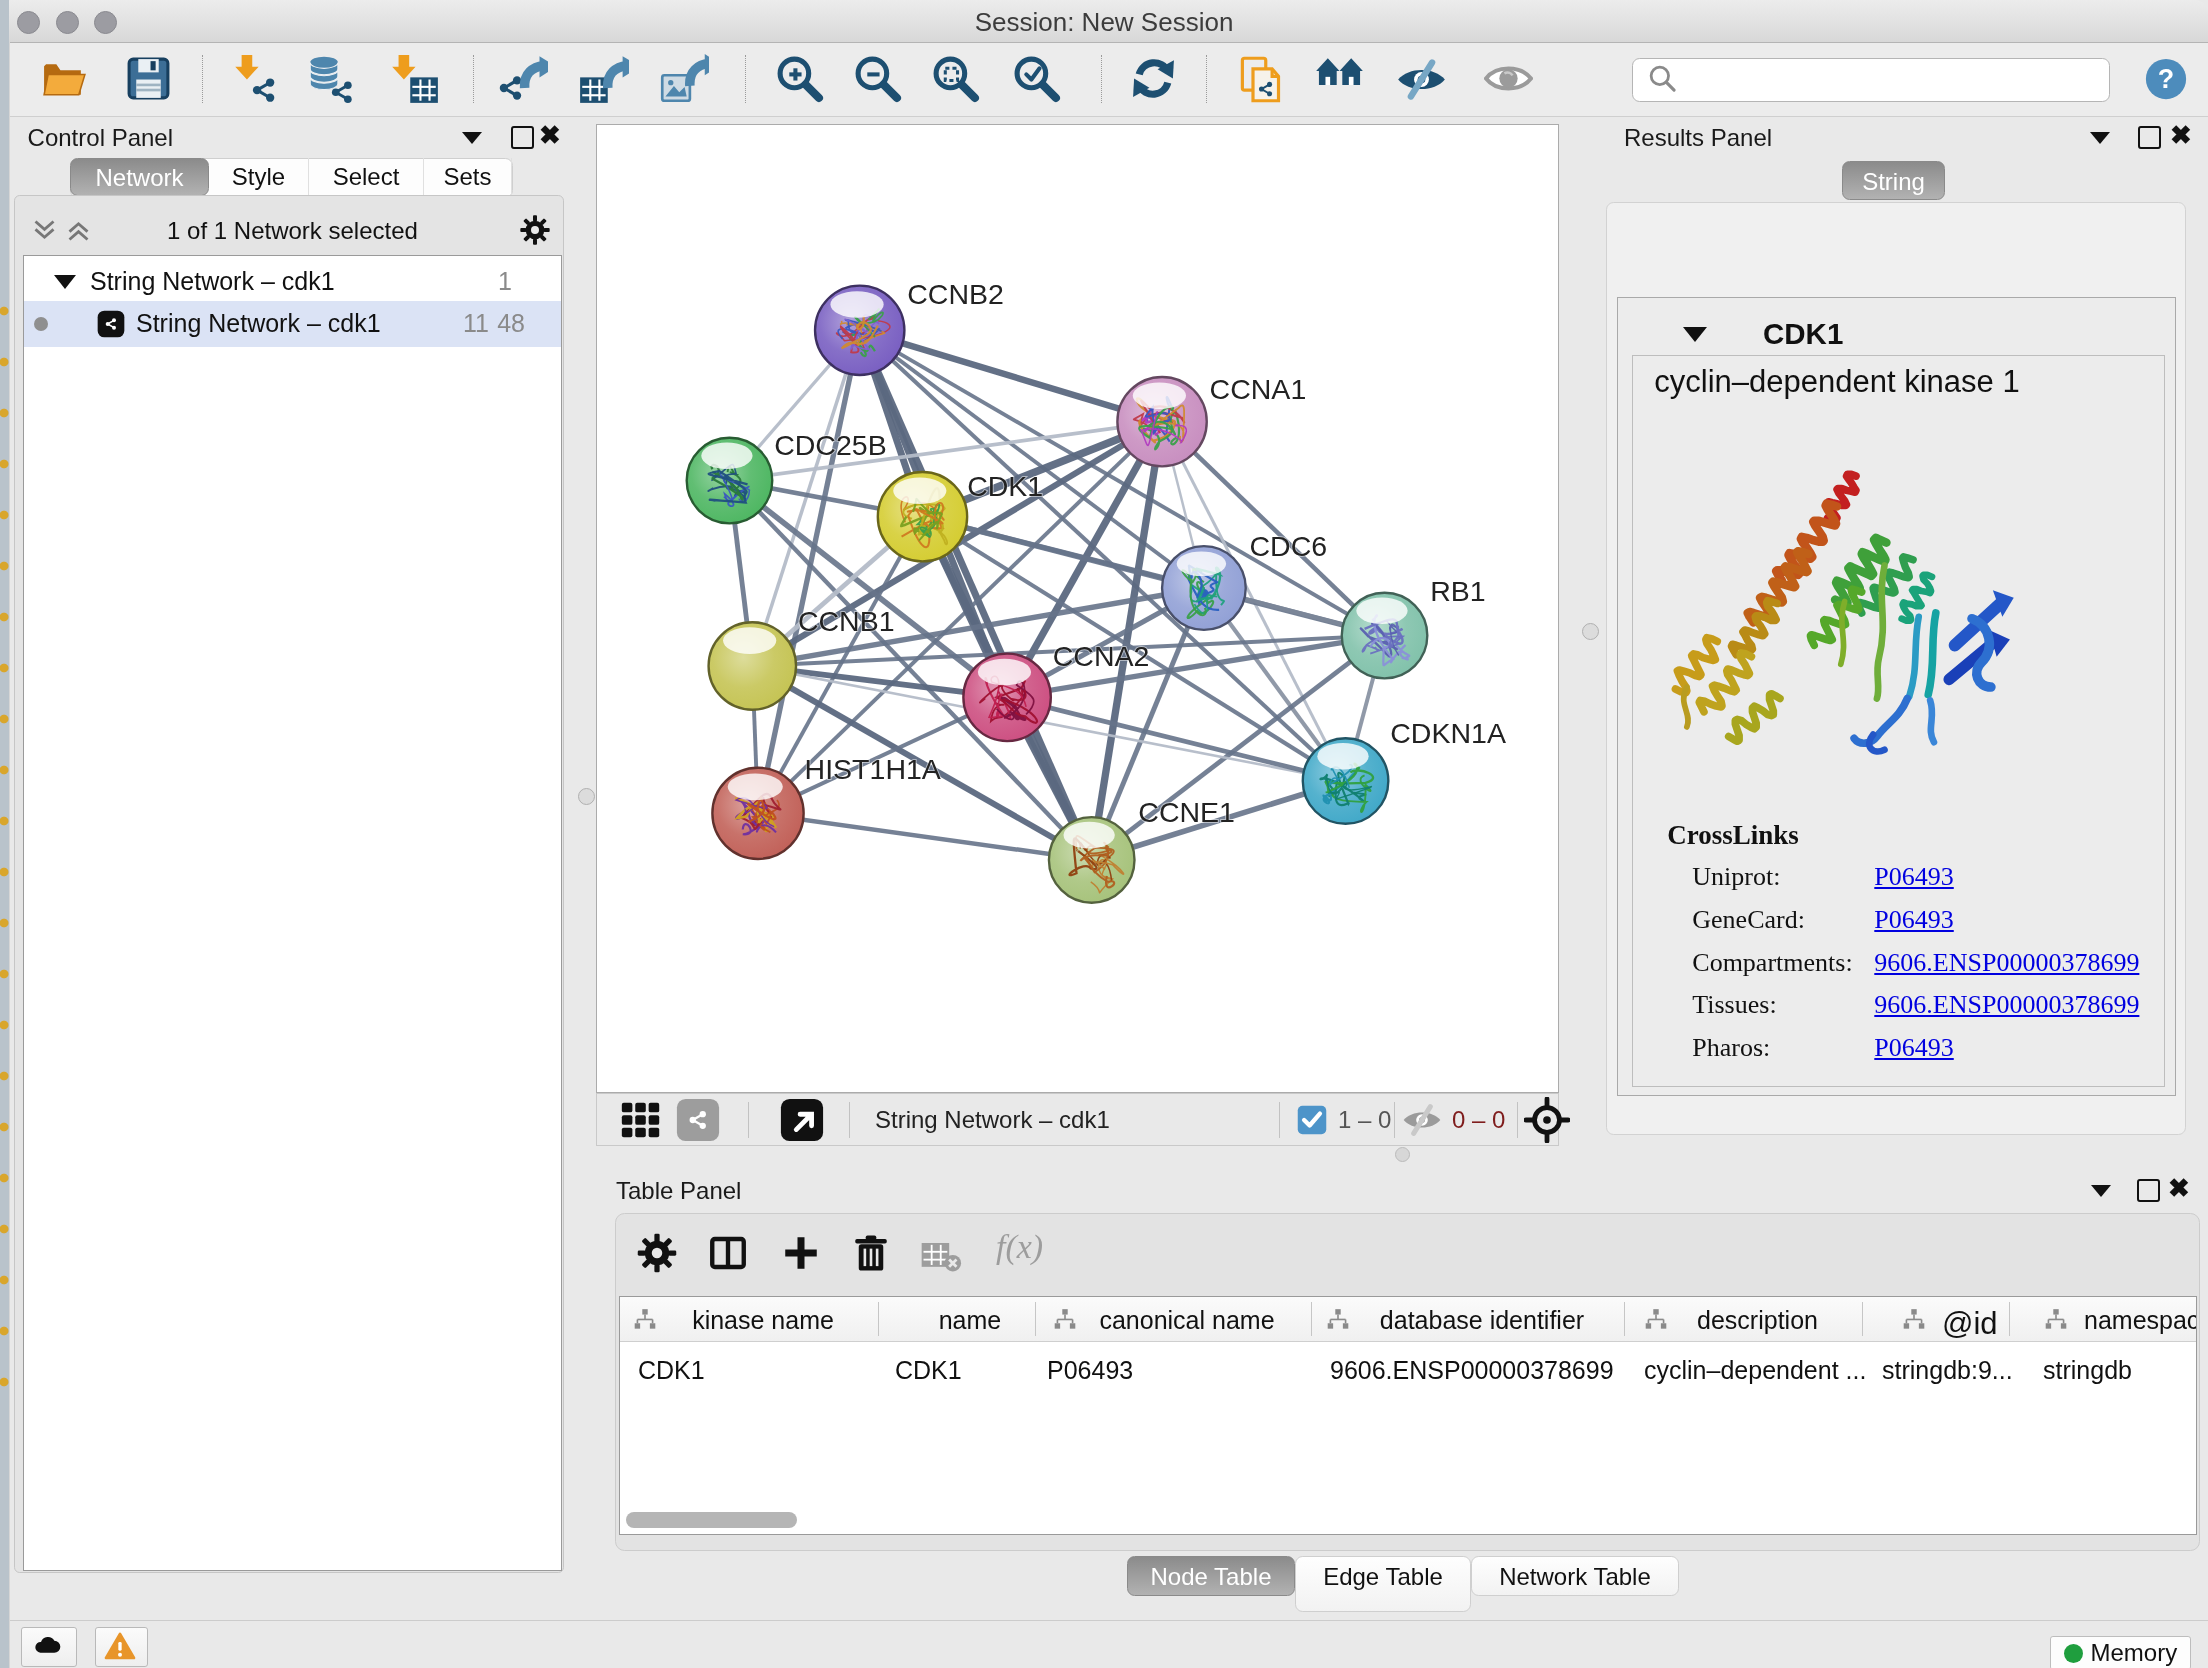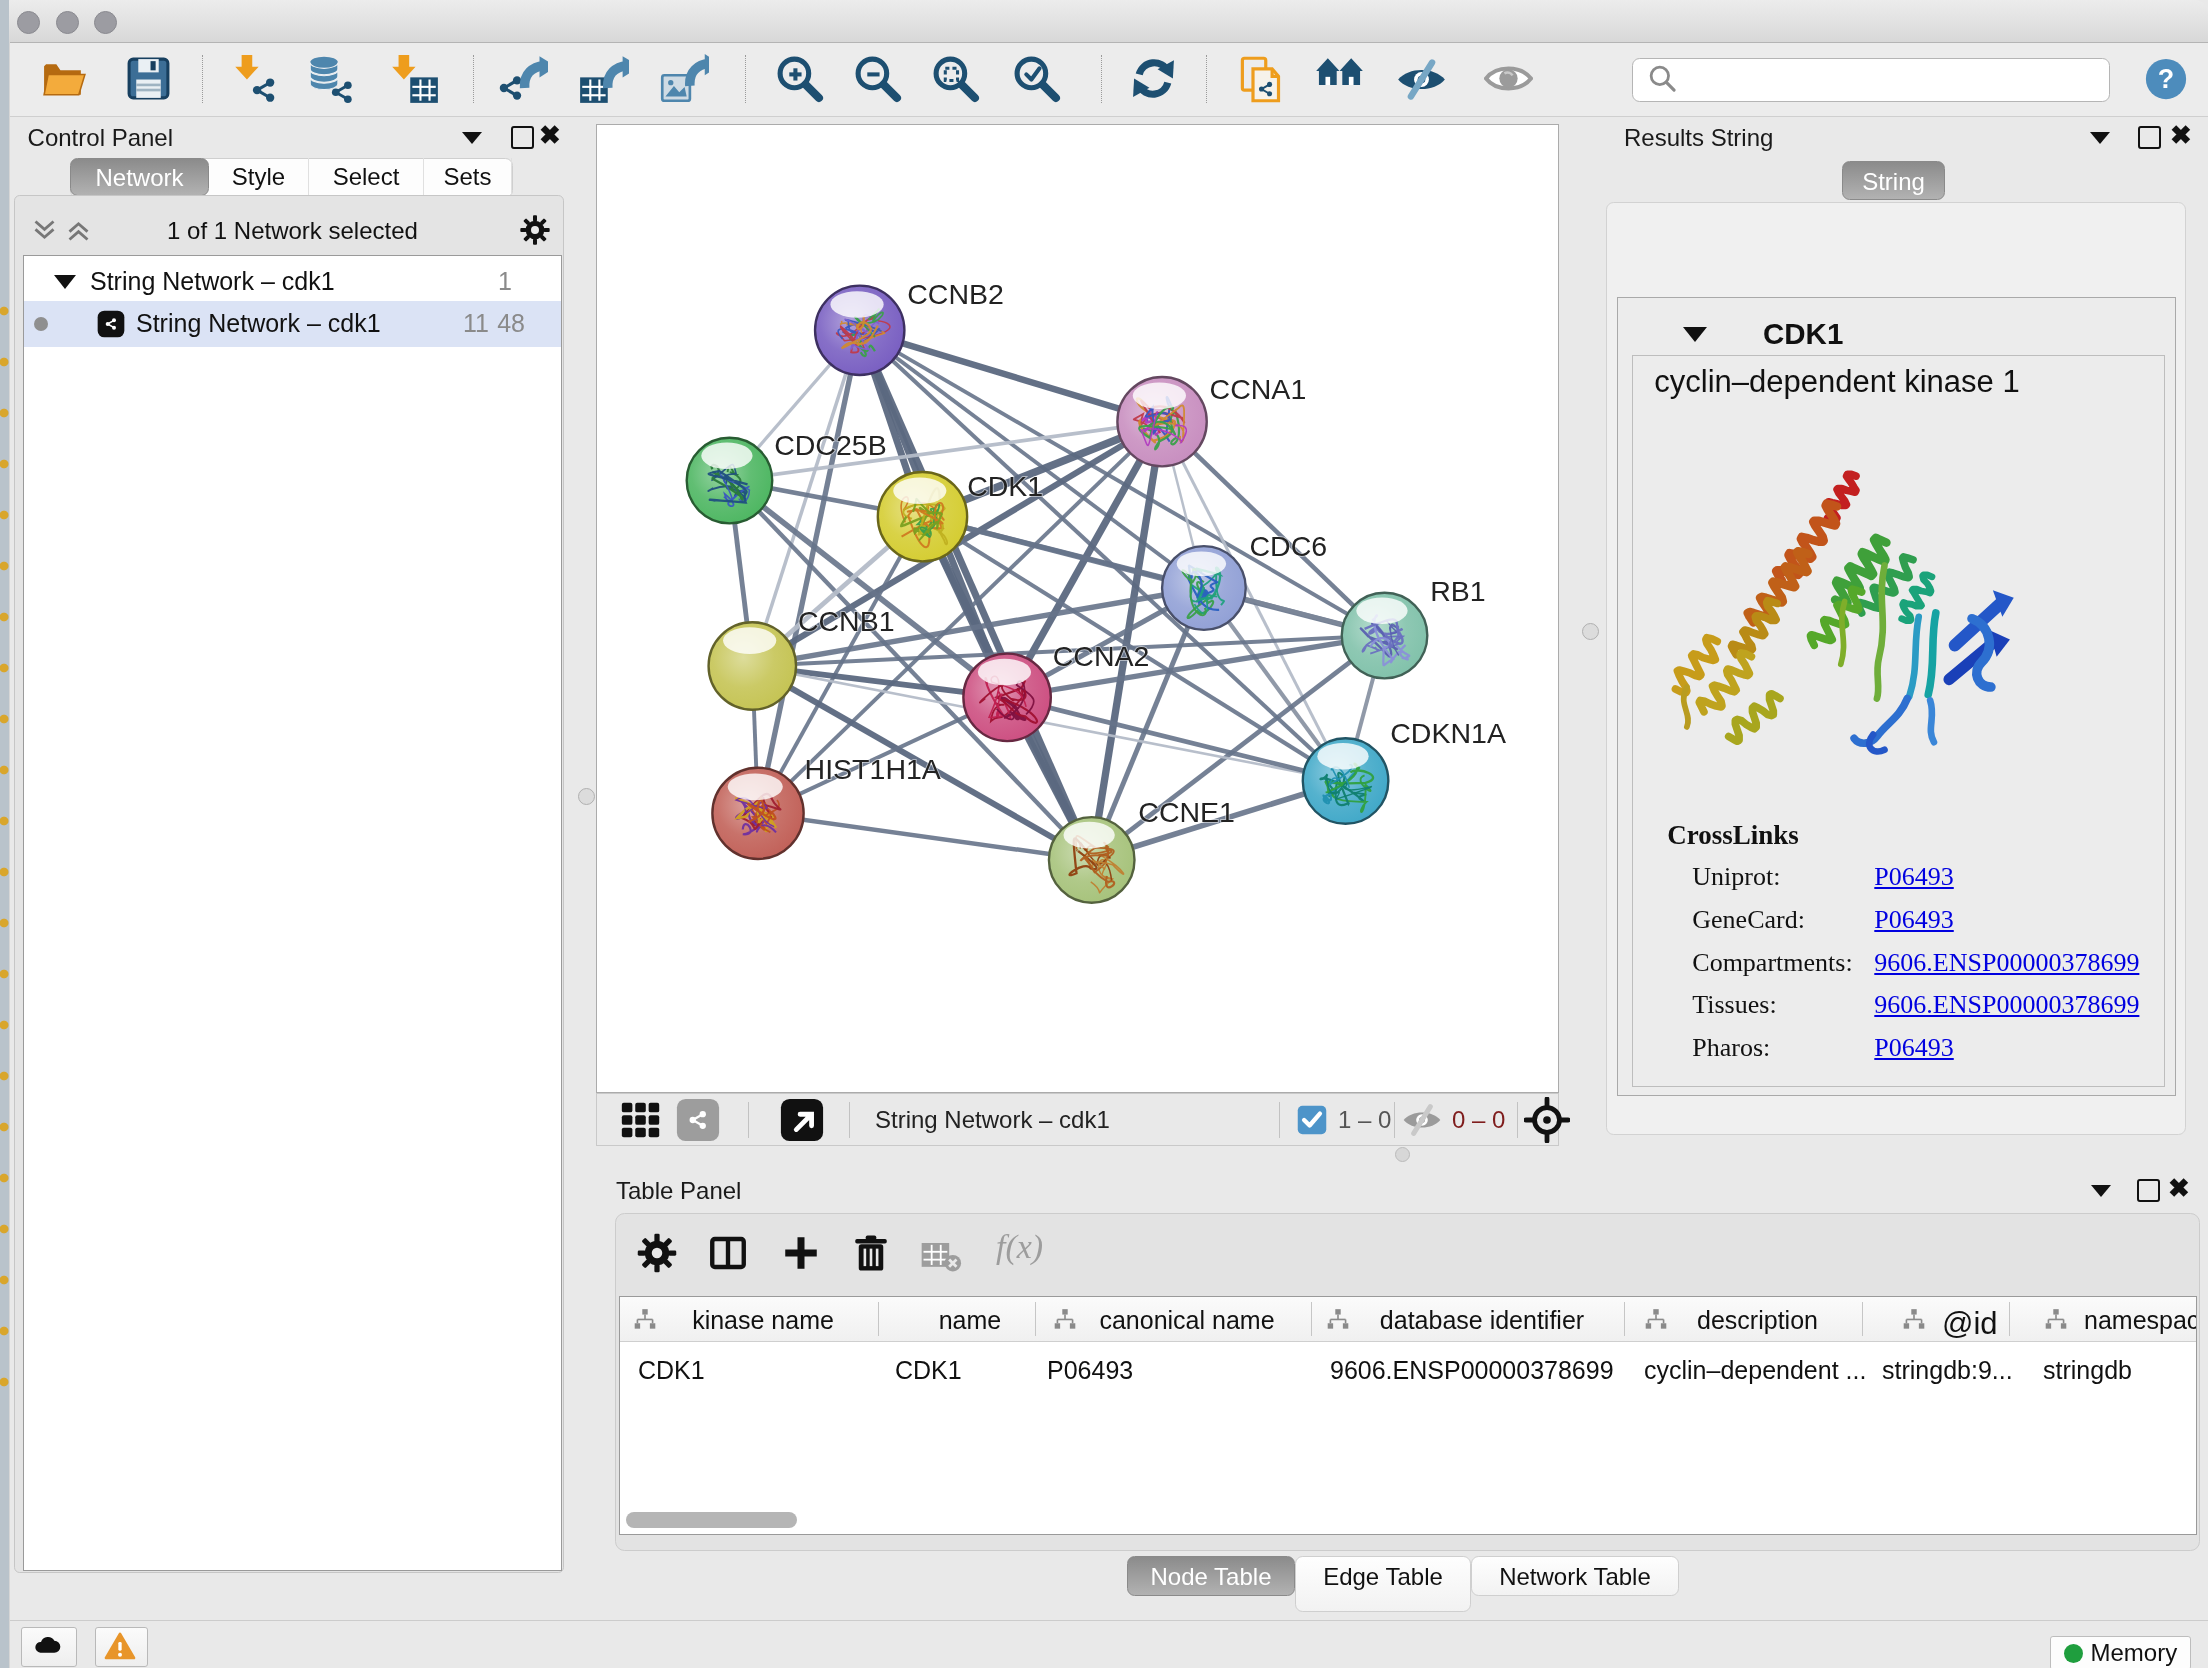--- a/index.html
+++ b/index.html
@@ -11,20 +11,21 @@
 .tab.sel{background:linear-gradient(#8b8b8b,#b2b2b2);color:#fff;border-color:#8a8a8a}
 .tab2{position:absolute;top:0;height:38px;line-height:38px;text-align:center;font-size:24px;color:#111;border-right:1px solid #e0e0e0;box-sizing:border-box}
 </style></head><body>
 
 <div class="abs" style="left:0;top:0;width:2208px;height:1668px;background:#e9e9e9;border-radius:13.3px 13.3px 0 0">
 
   <div class="abs" style="left:0;top:0;width:100%;height:42px;background:linear-gradient(#ececec,#d8d8d8);border-bottom:1px solid #b4b4b4;border-radius:13.3px 13.3px 0 0">
     <div class="abs" style="left:17px;top:10.5px;width:21px;height:21px;border-radius:50%;background:#9c9ca2;border:1px solid #8a8a90"></div>
     <div class="abs" style="left:56px;top:10.5px;width:21px;height:21px;border-radius:50%;background:#9c9ca2;border:1px solid #8a8a90"></div>
     <div class="abs" style="left:94px;top:10.5px;width:21px;height:21px;border-radius:50%;background:#9c9ca2;border:1px solid #8a8a90"></div>
+    <div class="abs" style="left:0;right:0;top:6.7px;text-align:center;font-size:26px;color:#3c3c3c">Session: New Session</div>
   </div>
 
   <div class="abs" style="left:0;top:43px;width:100%;height:73px;background:#ececec;border-bottom:1.9px solid #cfcfcf">
 <svg style="position:absolute;left:40px;top:11.4px" width="49" height="49" viewBox="0 0 48 48">
         <path d="M4 12 L4 40 L40 40 L40 16 L20 16 L16 10 L6 10 Z" fill="#b56a10"></path>
         <path d="M8 20 L44 20 L38 40 L4 40 Z" fill="#f3ab3c" stroke="#b56a10" stroke-width="1.5"></path>
       </svg>
       <svg style="position:absolute;left:124px;top:11.4px" width="49" height="49" viewBox="0 0 48 48">
         <rect x="5" y="5" width="38" height="38" rx="4" fill="#3c6e96" stroke="#173f5f" stroke-width="3"></rect>
         <rect x="14" y="5" width="20" height="13" fill="#eaf0f4"></rect>
@@ -563,21 +564,21 @@
         <g stroke="#111" stroke-width="5" stroke-linecap="round">
           <line x1="24" y1="2" x2="24" y2="10"></line>
           <line x1="24" y1="38" x2="24" y2="46"></line>
           <line x1="2" y1="24" x2="10" y2="24"></line>
           <line x1="38" y1="24" x2="46" y2="24"></line>
         </g>
       </svg>
   </div>
   <div class="abs" style="left:1395px;top:1147px;width:13.3px;height:13.3px;border-radius:50%;background:#d7d7d7;border:1px solid #bbb"></div>
 
-  <div class="abs panel-title" style="left:1624px;top:124px">Results String</div>
+  <div class="abs panel-title" style="left:1624px;top:124px">Results Panel</div>
   <div class="abs ptri" style="left:2090px;top:132px"></div>
   <div class="abs psq" style="left:2138px;top:126px"></div>
   <div class="abs px" style="left:2170px;top:126px">✖</div>
   <div class="abs tab sel" style="left:1842px;top:161px;width:103px;height:39px;line-height:39px;z-index:3">String</div>
   <div class="abs" style="left:1606px;top:202px;width:578px;height:931px;background:#f0f0f0;border:1px solid #d2d2d2;border-radius:7.6px"></div>
   <div class="abs" style="left:1617px;top:297px;width:557px;height:797px;background:#ececec;border:1px solid #a9a9a9">
     <div class="abs" style="left:65px;top:28.5px;width:0;height:0;border-left:12.4px solid transparent;border-right:12.4px solid transparent;border-top:15px solid #111"></div>
     <div class="abs" style="left:145px;top:19px;font-size:29.5px;font-weight:bold">CDK1</div>
     <div class="abs" style="left:14.3px;top:57px;width:531px;height:730px;background:#ececec;border:1px solid #bdbdbd">
       <div class="abs" style="left:21px;top:7.6px;font-size:31px">cyclin–dependent kinase 1</div>

